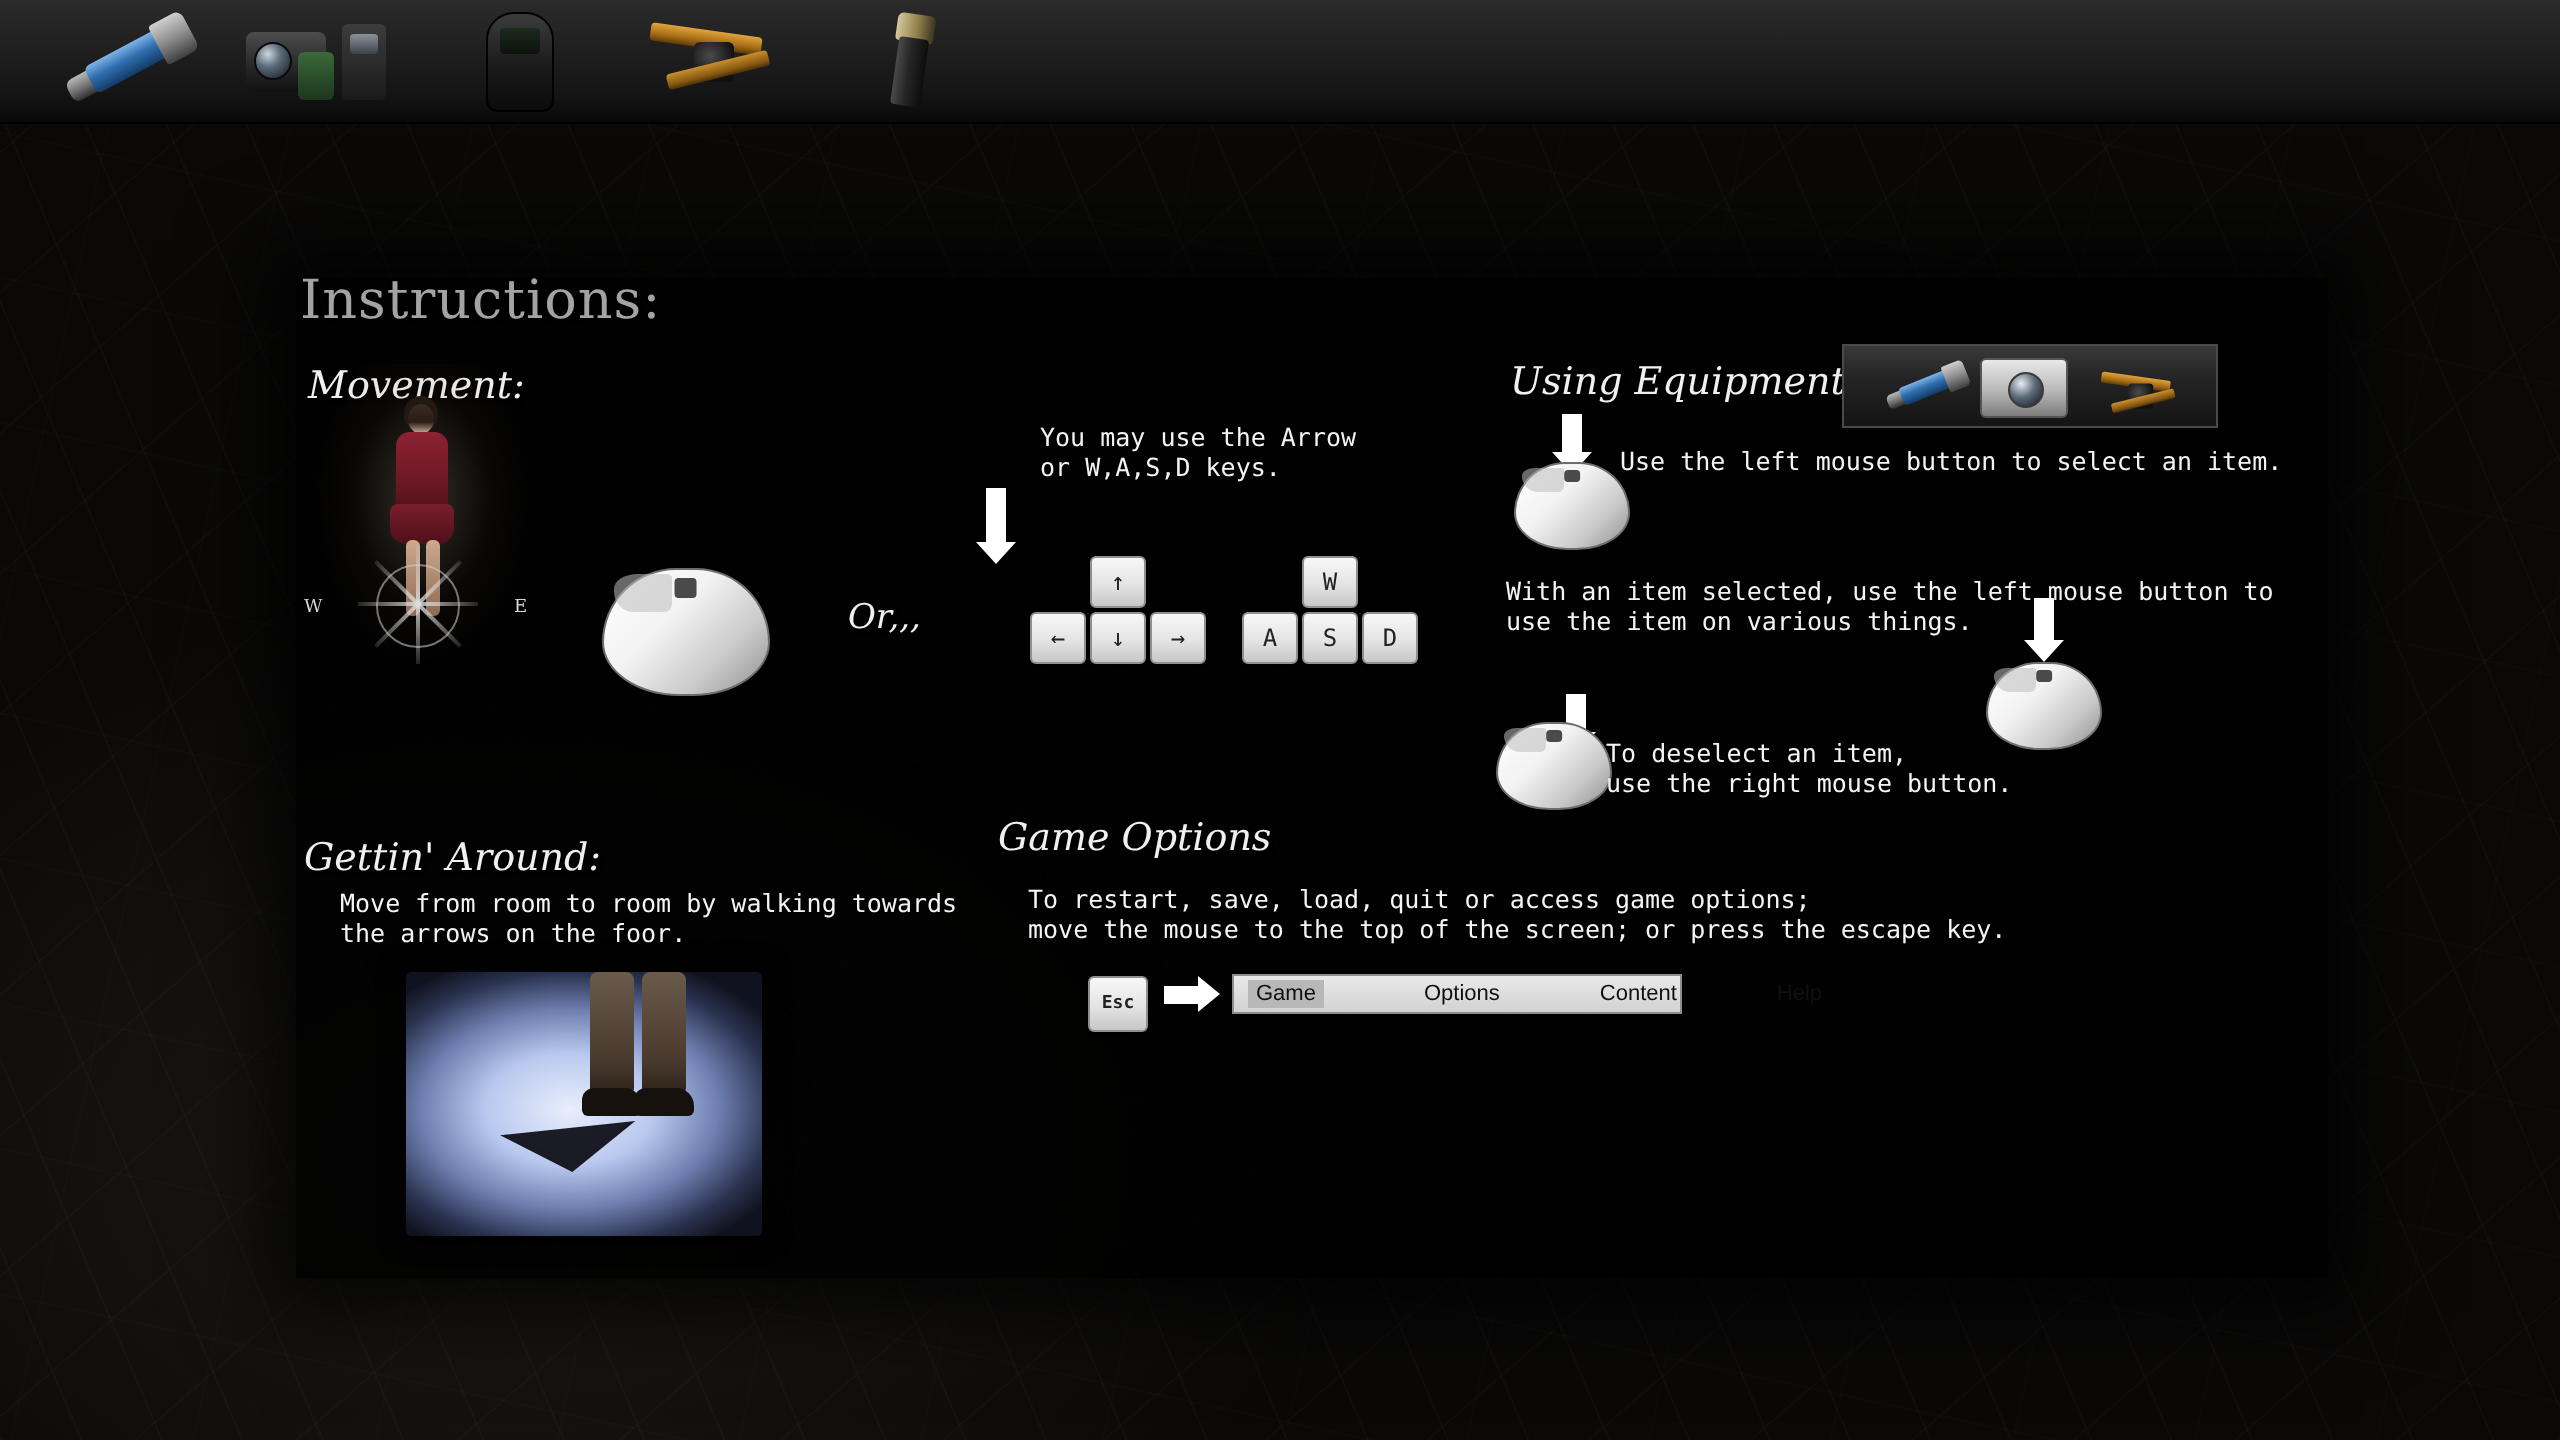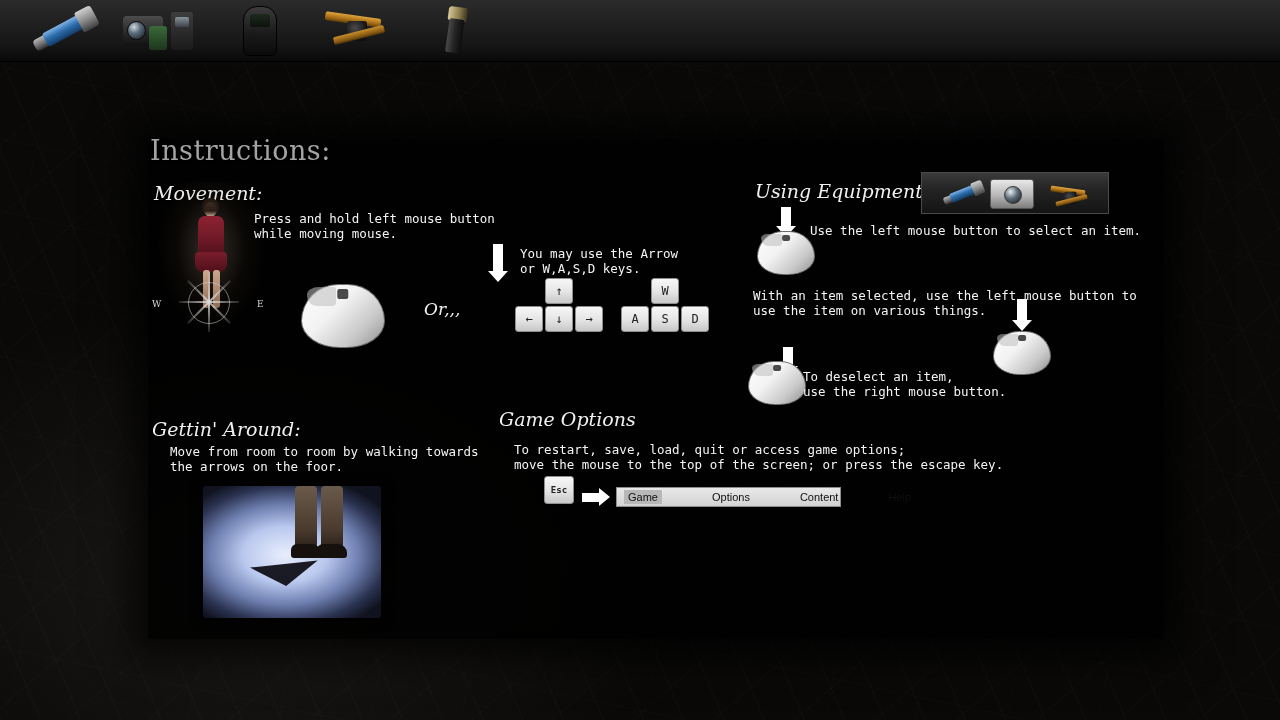--- a/index.html
+++ b/index.html
@@ -521,36 +521,34 @@
       <div class="ray" style="transform: rotate(180deg);"></div>
       <div class="ray" style="transform: rotate(225deg);"></div>
       <div class="ray" style="transform: rotate(270deg);"></div>
       <div class="ray" style="transform: rotate(315deg);"></div>
       <div class="ring"></div>
     </div>
     <div class="lbl" style="left:0px; top:27px;">W</div>
     <div class="lbl" style="left:105px; top:27px;">E</div>
   </div>
 
-  <div class="body-text" style="left:106px; top:73px; width:260px;">Press and hold left mouse button
-while moving mouse.</div>
 
   <div class="arrow-down" style="left:340px; top:105px; height:38px;">
     <div class="shaft" style="height:27px;"></div>
     <div class="head" style="top:27px;"></div>
   </div>
 
   <div class="mouse" style="left:153px; top:145px; width:82px; height:62px;">
     <div class="lbtn"></div>
     <div class="wheel"></div>
   </div>
 
   <div class="hdr-sub" style="left:276px; top:160px; font-size:17px;">Or,,,</div>
 
-  <div class="body-text" style="left:372px; top:73px; width:260px;margin-top:35px;">You may use the Arrow
+  <div class="body-text" style="left:372px; top:73px; width:260px;">You may use the Arrow
 or W,A,S,D keys.</div>
 
   <div class="key" style="left:397px; top:139px;">↑</div>
   <div class="key" style="left:367px; top:167px;">←</div>
   <div class="key" style="left:397px; top:167px;">↓</div>
   <div class="key" style="left:427px; top:167px;">→</div>
 
   <div class="key" style="left:503px; top:139px;">W</div>
   <div class="key" style="left:473px; top:167px;">A</div>
   <div class="key" style="left:503px; top:167px;">S</div>
@@ -627,21 +625,21 @@
     <div class="legB"></div>
     <div class="shoeA"></div>
     <div class="shoeB"></div>
     <div class="arrow-floor"></div>
   </div>
 
   <div class="hdr-sub" style="left:351px; top:269px;">Game Options</div>
   <div class="body-text" style="left:366px; top:304px; width:560px;">To restart, save, load, quit or access game options;
 move the mouse to the top of the screen; or press the escape key.</div>
 
-  <div class="key esc" style="left:396px; top:337px;">Esc</div>
+  <div class="key esc" style="left:396px; top:349px;">Esc</div>
 
   <div class="arrow-right" style="left:434px; top:349px; width:28px;">
     <div class="shaft" style="width:18px;"></div>
     <div class="head" style="left:17px;"></div>
   </div>
 
   <div class="menu-mock" style="left:468px; top:348px;">
     <span>Game</span>
     <span>Options</span>
     <span>Content</span>

